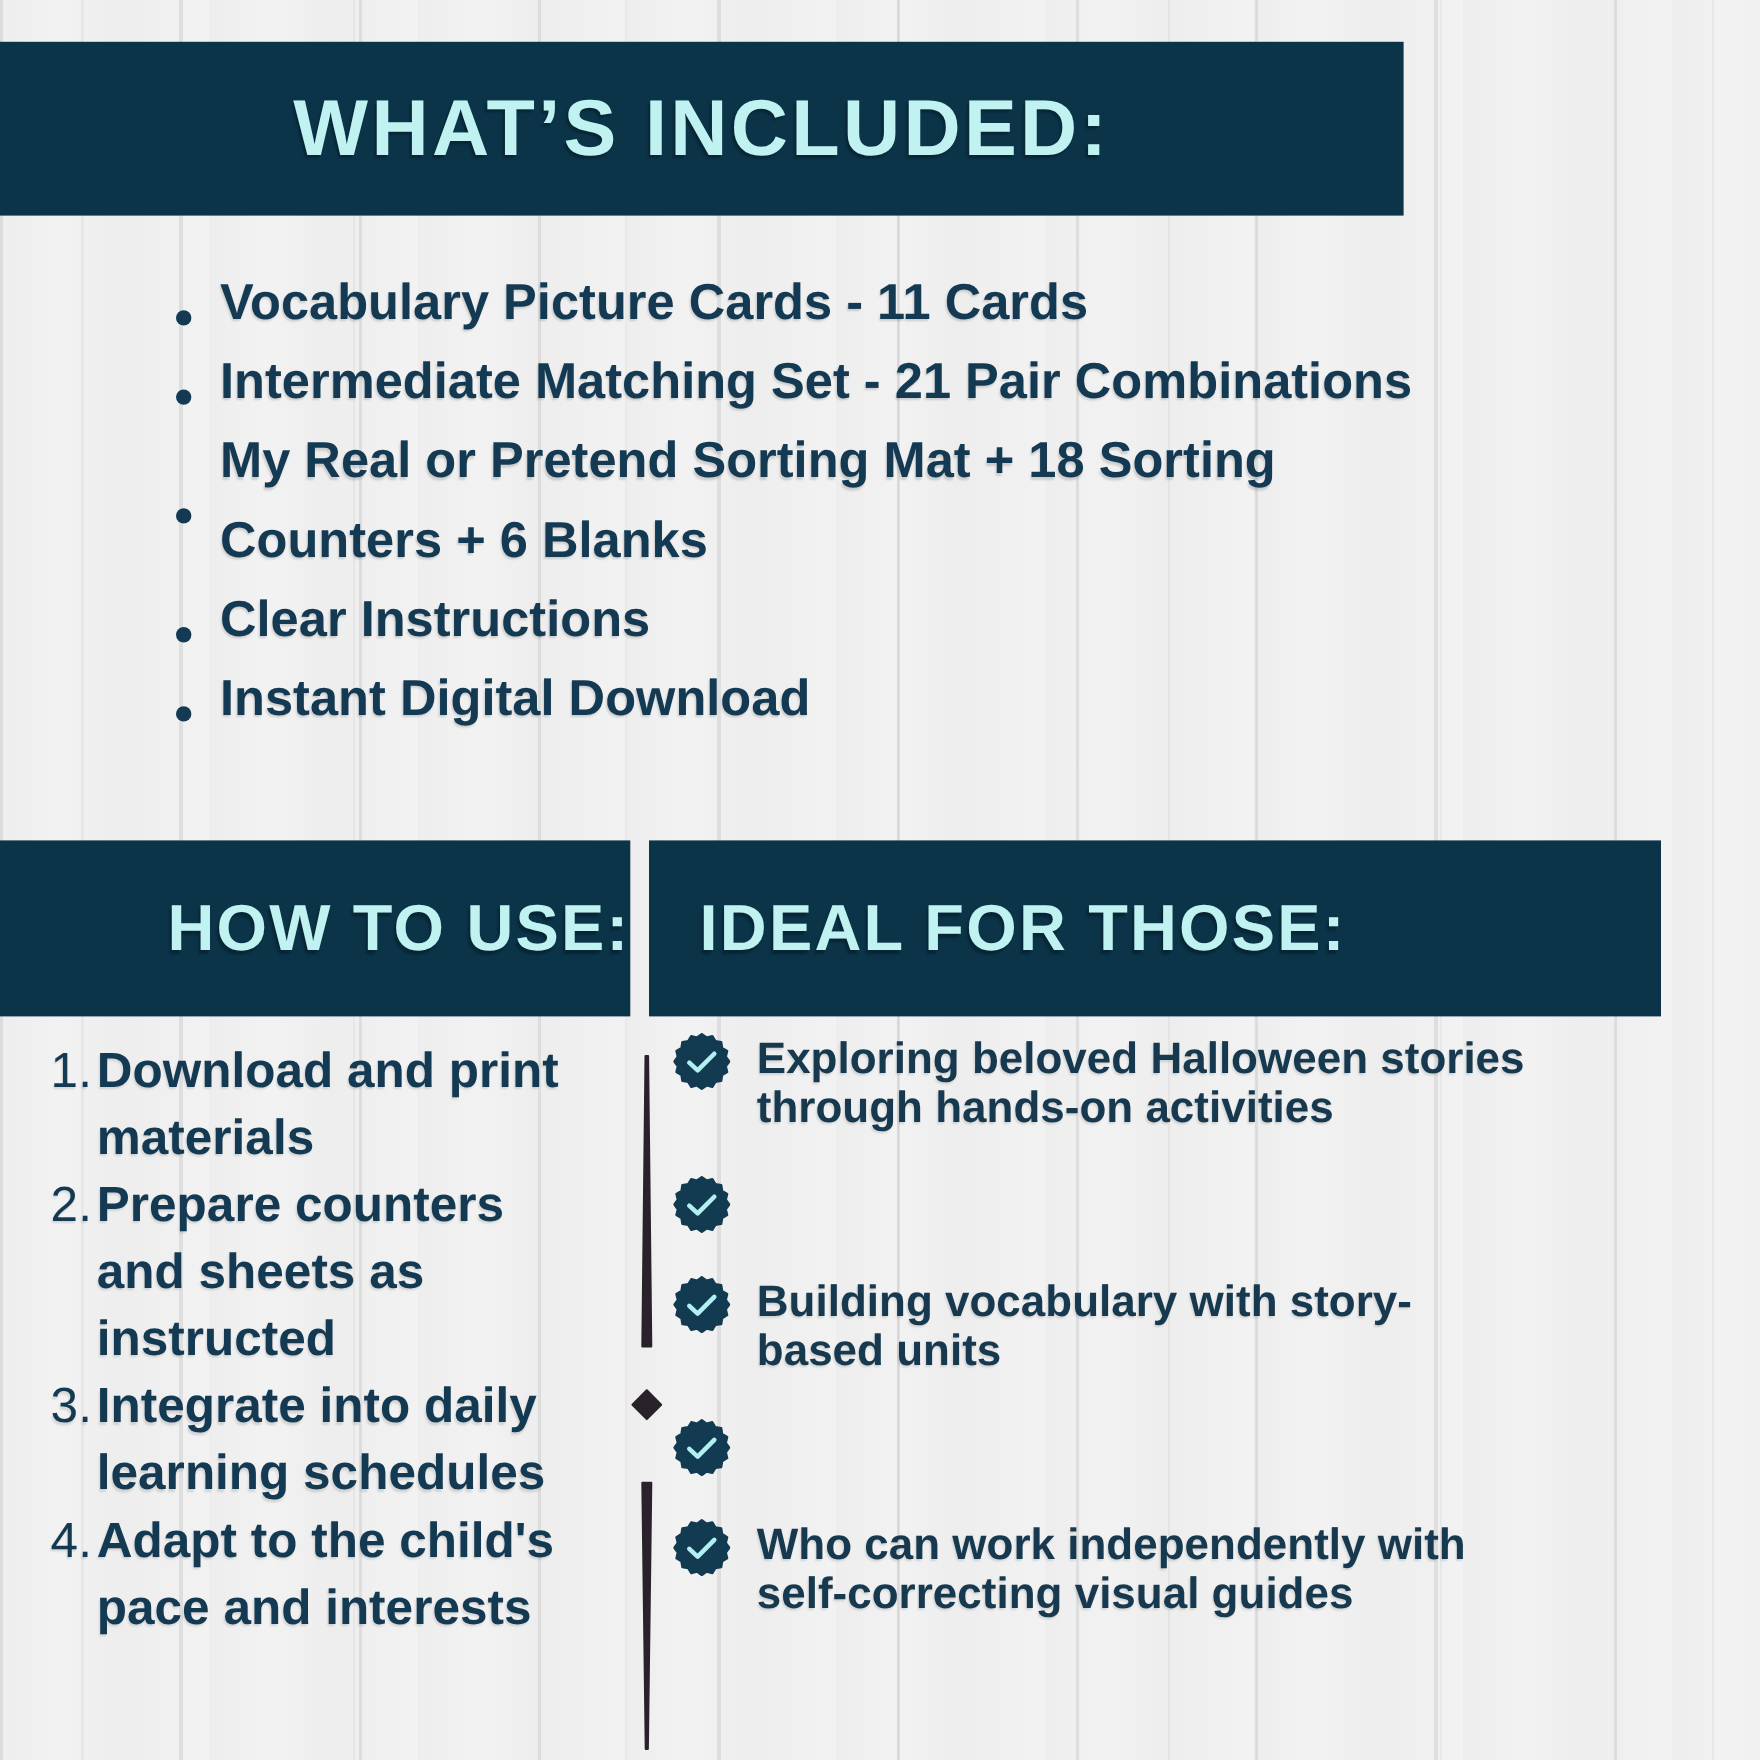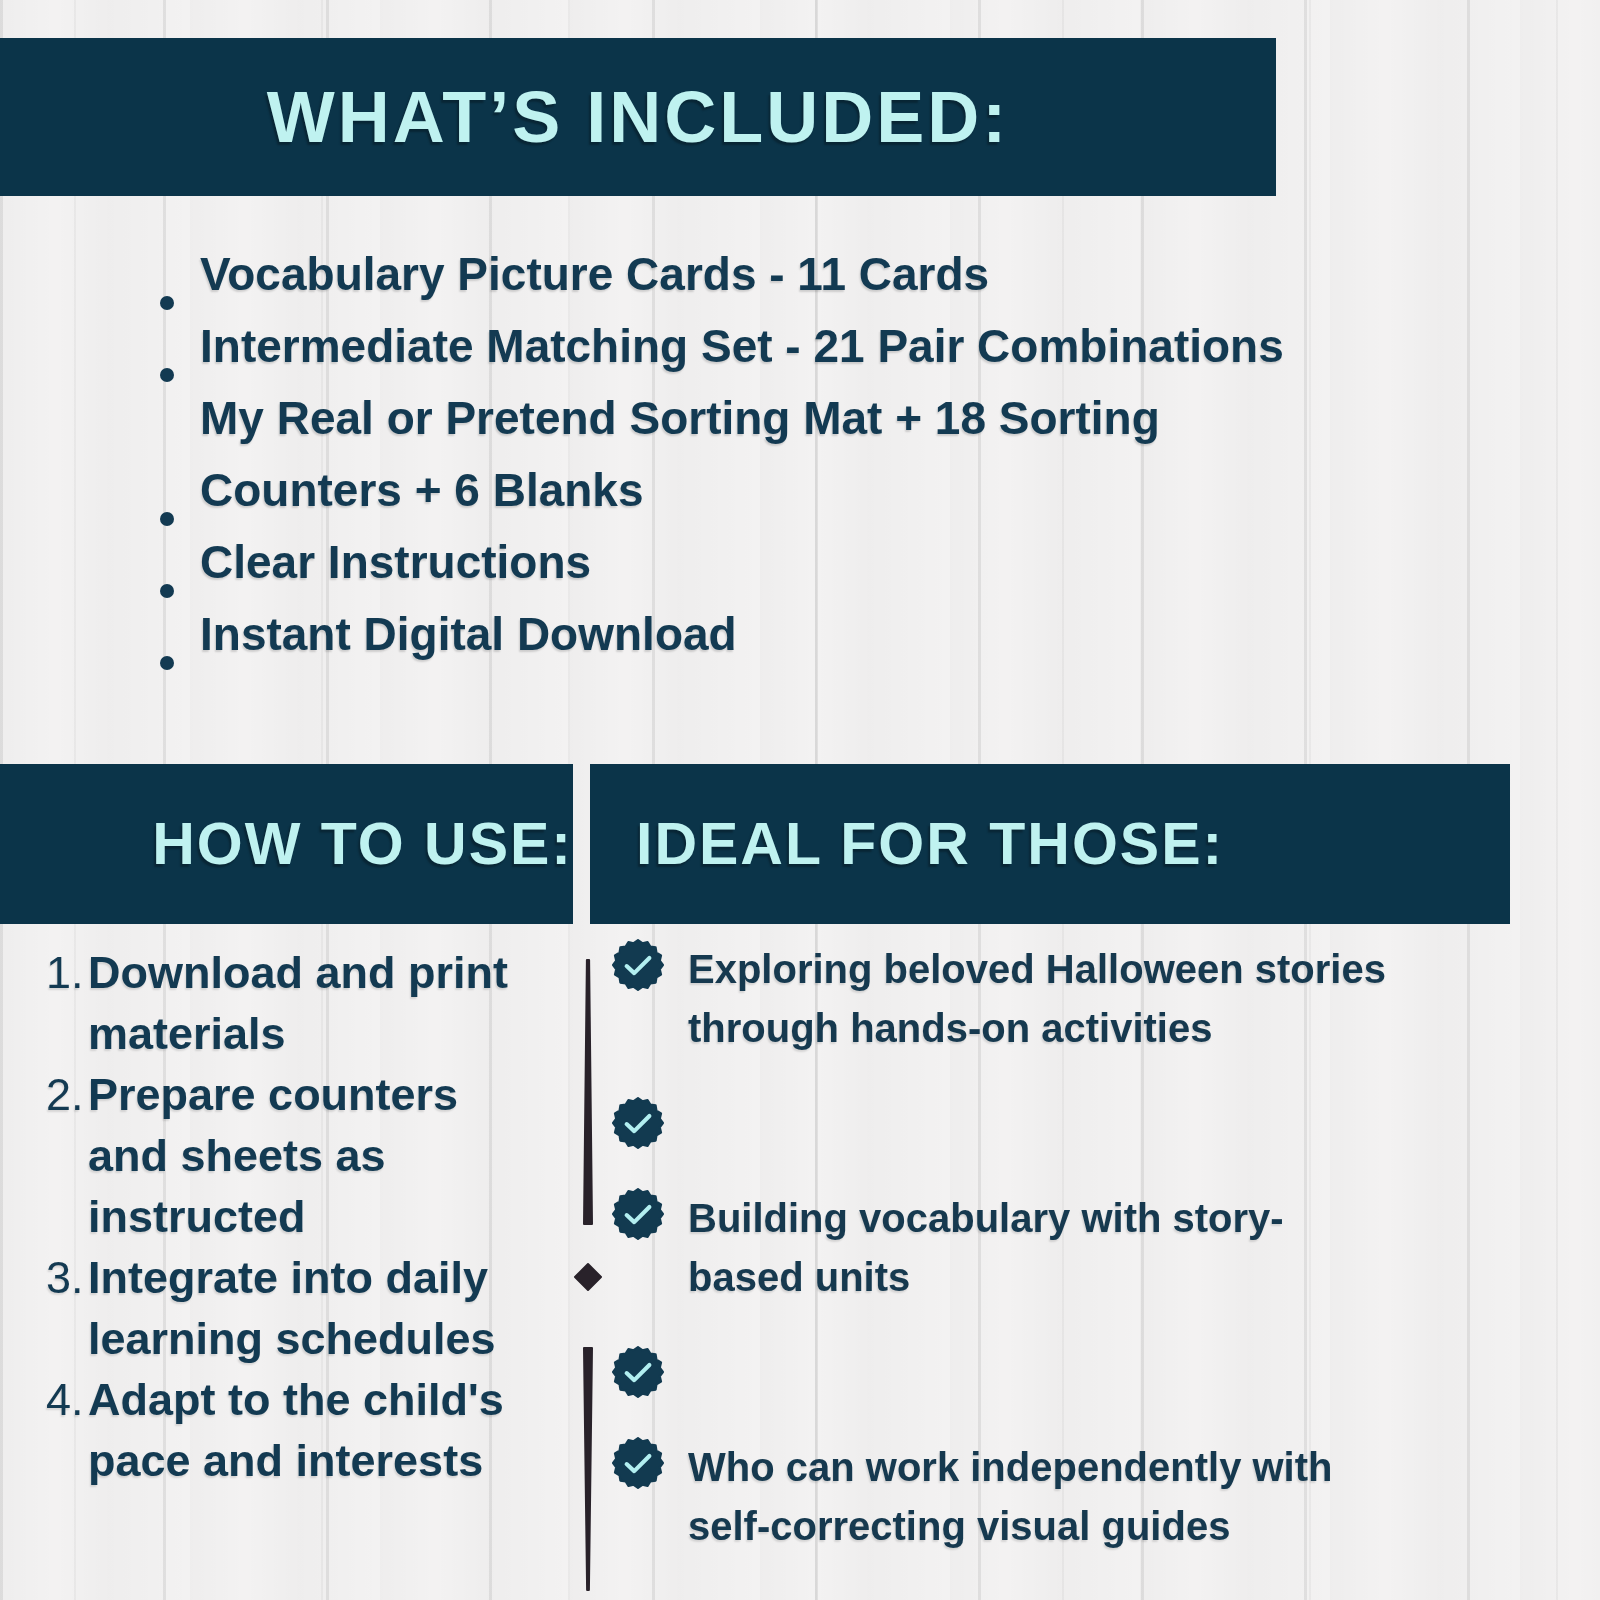--- a/index.html
+++ b/index.html
@@ -48,21 +48,21 @@
   .included-list {
     position: absolute;
     left: 160px;
     top: 238px;
     right: 90px;
     list-style: none;
     margin: 0; padding: 0;
   }
   .included-list li {
     display: flex;
-    align-items: flex-end;
+    align-items: center;
     color: #133a52;
     font-size: 46px;
     font-weight: 700;
     line-height: 72px;
     text-shadow: -1px 2px 2px rgba(0,0,0,0.15);
   }
   .bullet-dot {
     flex: none;
     width: 14px; height: 14px;
     border-radius: 50%;
@@ -104,21 +104,21 @@
     flex-direction: column;
     gap: 40px;
   }
   .check-list li {
     display: flex;
     align-items: flex-start;
     gap: 24px;
     color: #16394f;
     font-size: 40px;
     font-weight: 700;
-    line-height: 59px;
+    line-height: 45px;
     text-shadow: -1px 2px 2px rgba(0,0,0,0.12);
   }
   .check-badge { flex: none; width: 52px; height: 52px; margin-top: -1px; }
 
   
   .divider-svg { position: absolute; left: 568px; top: 928px; width: 40px; height: 672px; }
 </style>
 </head>
 <body>
 

